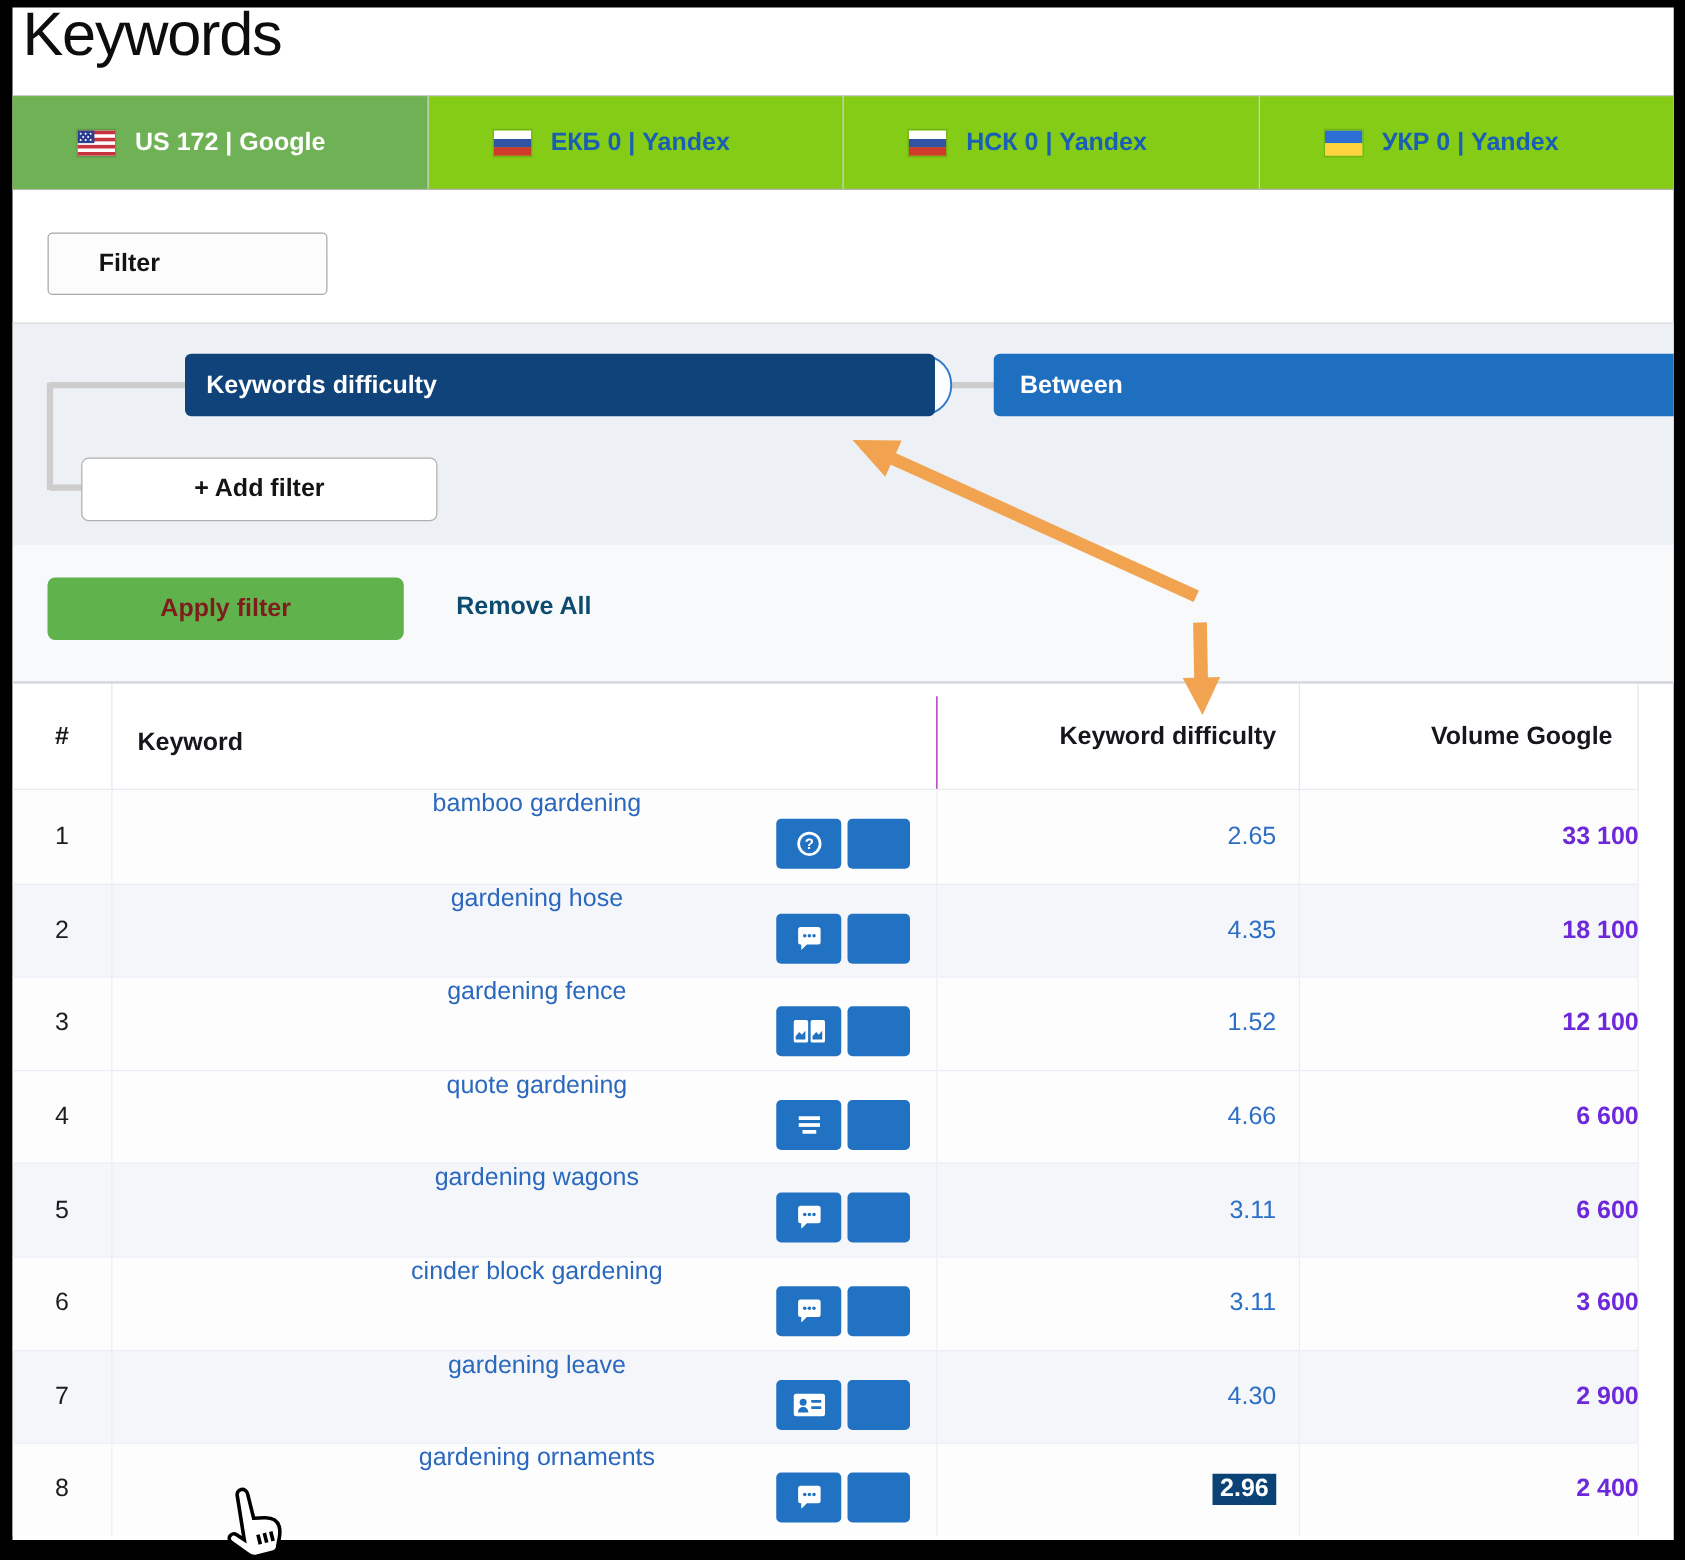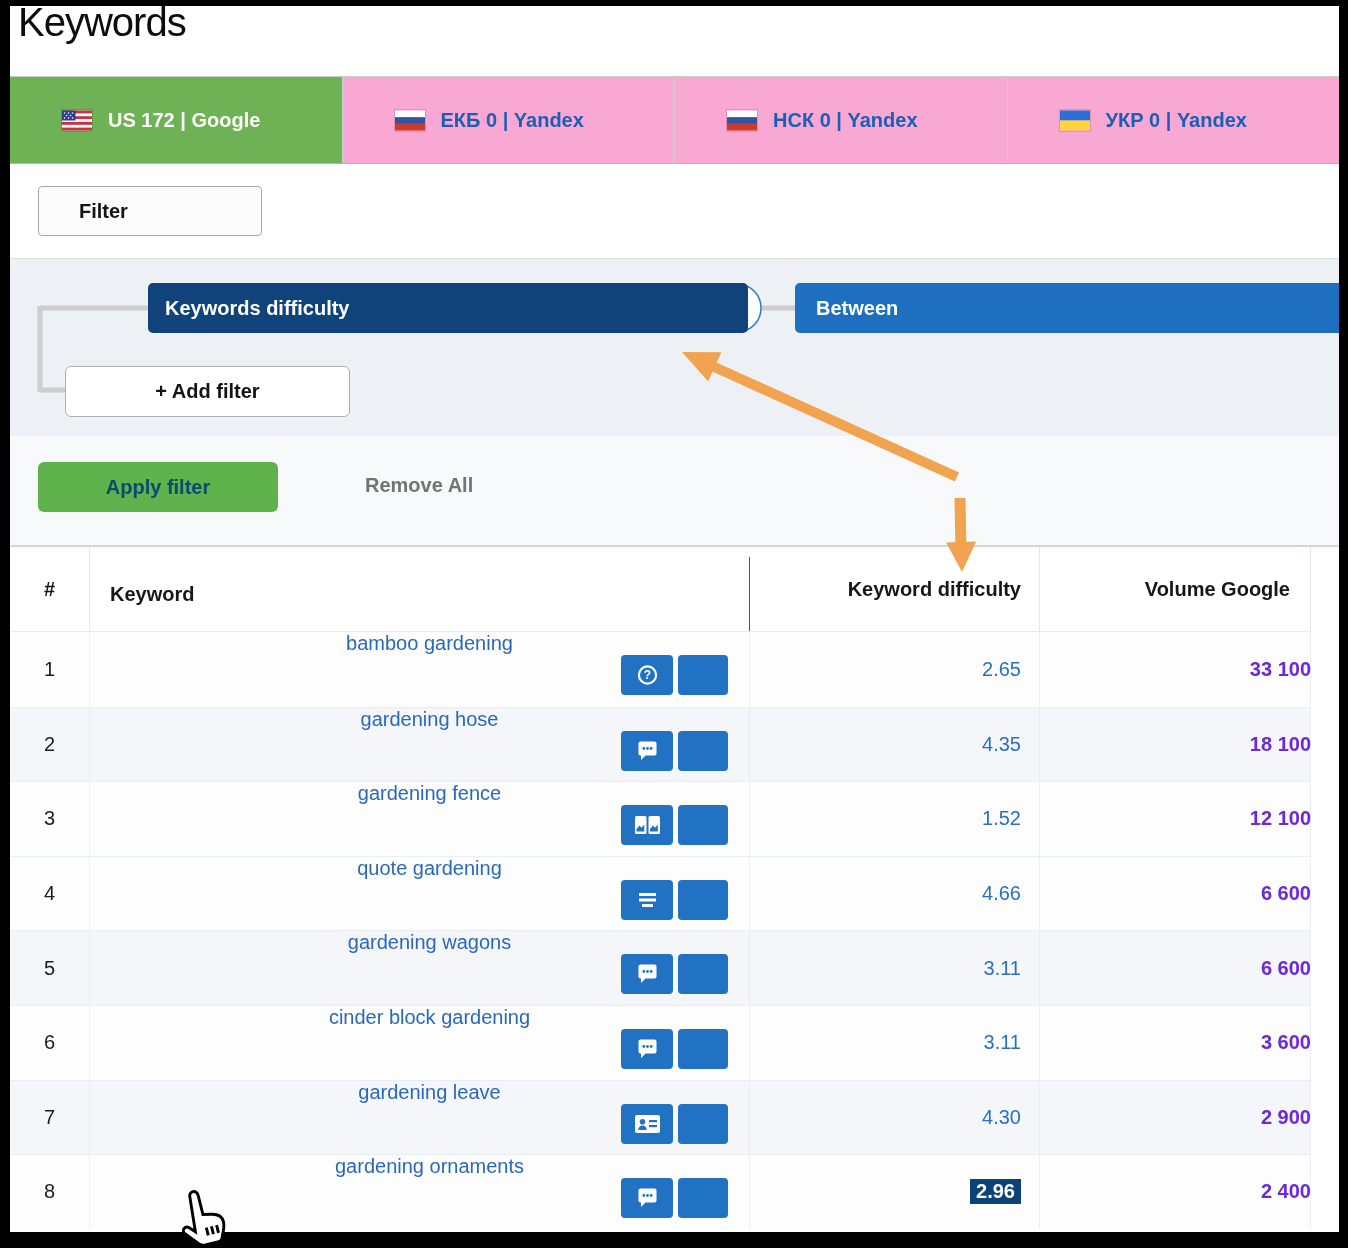--- a/index.html
+++ b/index.html
@@ -1,24 +1,24 @@
 <!DOCTYPE html>
 <html><head>
 <meta charset="utf-8">
 <style>
   * { margin:0; padding:0; box-sizing:border-box; }
   body { font-family:"Liberation Sans", sans-serif; }
   .frame { position:relative; width:1348px; height:1248px; background:#000; overflow:hidden; }
   .page  { position:absolute; left:10px; top:6px; width:1329px; height:1226px; background:#fff; overflow:hidden; }
 
-  .title { position:absolute; left:8px; top:-6px; font-size:40px; font-weight:500; color:#0d0d0d; letter-spacing:-1px; }
-
-  
-  .tabs { position:absolute; left:0; top:70px; width:100%; height:88px; display:flex;
-          border-top:1px solid #cbcbcb; border-bottom:1px solid #b3b3b3; background:#f9a8d4; }
+  .title { position:absolute; left:8px; top:-6px; font-size:49px; font-weight:500; color:#0d0d0d; letter-spacing:-1px; }
+
+  
+  .tabs { position:absolute; left:0; top:70px; width:100%; height:76px; display:flex;
+          border-top:1px solid #cbcbcb; border-bottom:1px solid #b3b3b3; background:#84cc16; }
   .tab  { flex:1; display:flex; align-items:center; padding-left:52px; gap:16px; cursor:pointer; }
   .tab + .tab { border-left:1px solid #cfcfcf; }
   .tab .lbl { font-size:20px; font-weight:bold; color:#1a5fb4; }
   .tab.active { background:#6fb155; border:none; }
   .tab.active .lbl { color:#fff; }
   .flag { width:30px; height:21px; flex:0 0 auto; box-shadow:0 0 0 1px rgba(0,0,0,.12); }
 
   
   .filter-btn { position:absolute; left:28px; top:180px; width:224px; height:50px; background:#fcfcfc;
                 border:1px solid #a8a8a8; border-radius:4px; font-size:20px; font-weight:bold; color:#141414;
@@ -29,23 +29,23 @@
   .conn-svg { position:absolute; left:0; top:0; width:1329px; height:1226px; pointer-events:none; z-index:1; }
   .kd-btn { position:absolute; left:138px; top:277px; width:600px; height:50px; background:#0f4379; border:none;
             border-radius:5px; color:#fff; font-size:20px; font-weight:bold; text-align:left; padding-left:17px; z-index:2; cursor:pointer; }
   .between-btn { position:absolute; left:785px; top:277px; width:632px; height:50px; background:#1e6fc0; border:none;
             border-radius:5px 0 0 5px; color:#ffffff; font-size:20px; font-weight:bold; text-align:left; padding-left:21px; z-index:2; cursor:pointer; }
   .add-btn { position:absolute; left:55px; top:360px; width:285px; height:51px; background:#fff; border:1px solid #b0b0b0;
             border-radius:6px; font-size:20px; font-weight:bold; color:#141414; z-index:2; cursor:pointer; }
 
   
   .apply-row { position:absolute; left:0; top:430px; width:100%; height:111px; background:#f7f9fb; border-bottom:2px solid #d2d6dc; }
-  .apply-btn { position:absolute; left:28px; top:26px; width:240px; height:50px; background:#5fb24c; border:none;
-               border-radius:6px; color:#0c4a6e; font-size:20px; font-weight:bold; cursor:pointer; }
-  .remove-link { position:absolute; left:355px; top:38px; font-size:20px; font-weight:bold; color:#737373; cursor:pointer; text-decoration:none; }
+  .apply-btn { position:absolute; left:28px; top:26px; width:285px; height:50px; background:#5fb24c; border:none;
+               border-radius:6px; color:#7f1d1d; font-size:20px; font-weight:bold; cursor:pointer; }
+  .remove-link { position:absolute; left:355px; top:38px; font-size:20px; font-weight:bold; color:#0c4a6e; cursor:pointer; text-decoration:none; }
 
   
   .thead { position:absolute; left:0; top:541px; width:1301px; height:85px; display:grid;
            grid-template-columns:80px 660px 290px 271px; background:#fff; border-right:1px solid #e3e8ef;
            border-bottom:1px solid #e6ebf2; }
   .thead > div { display:flex; align-items:center; font-size:20px; font-weight:bold; color:#16161c; }
   .th-idx { justify-content:center; border-right:1px solid #e3e8ef; }
   .th-kw  { padding-left:20px; border-right:1px solid #a21caf;margin-top:10px; }
   .th-diff{ justify-content:flex-end; padding-right:18px; border-right:1px solid #e3e8ef; }
   .th-vol { justify-content:flex-end; padding-right:21px; }

